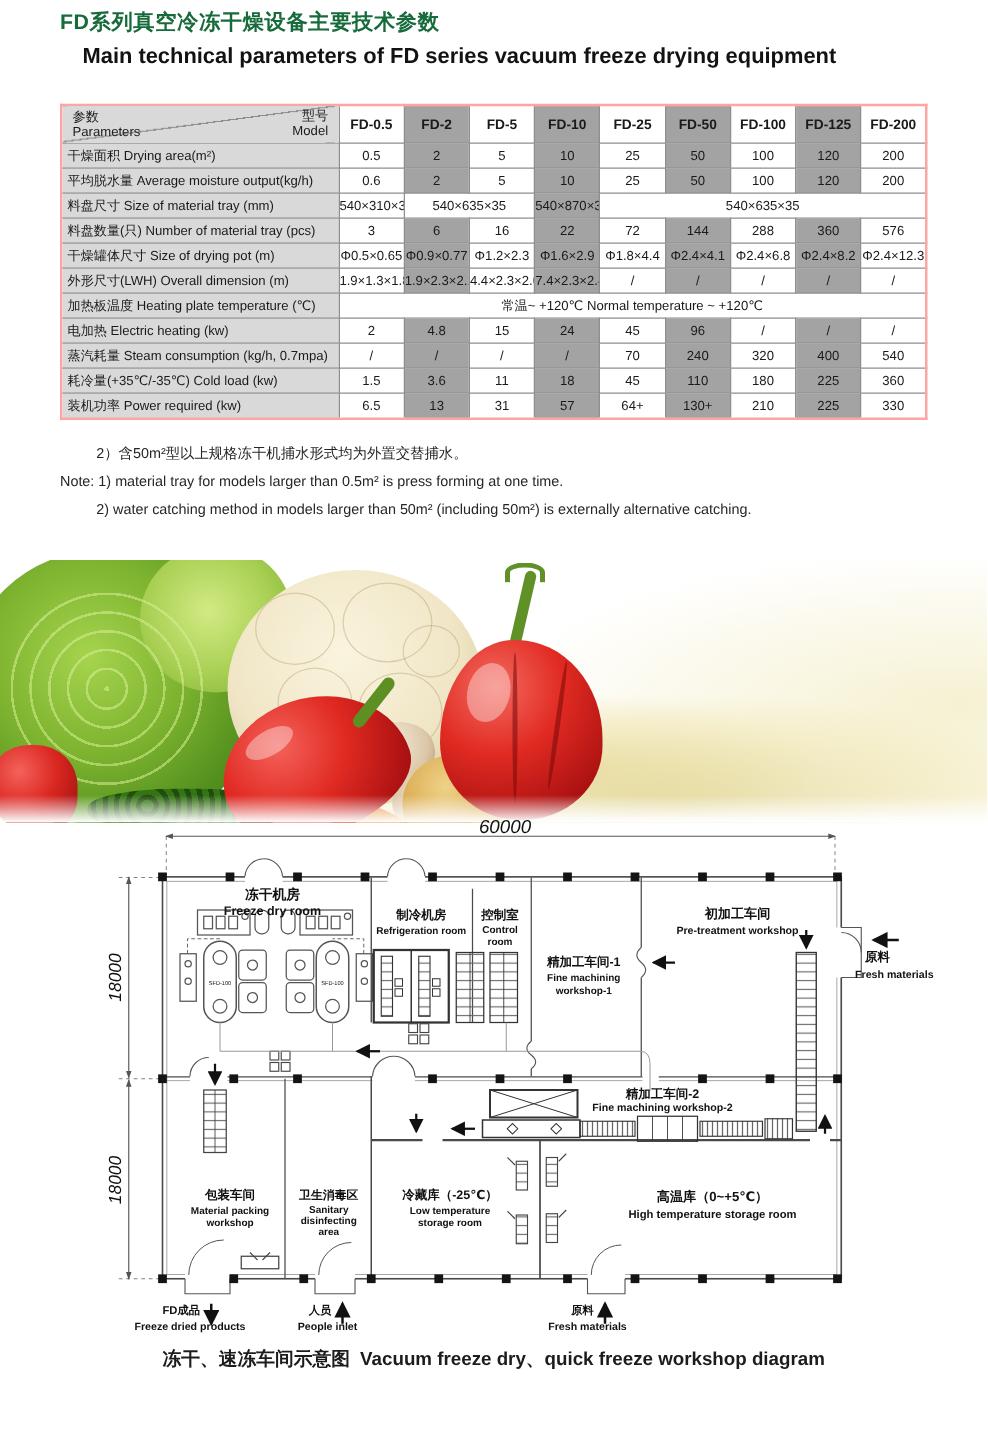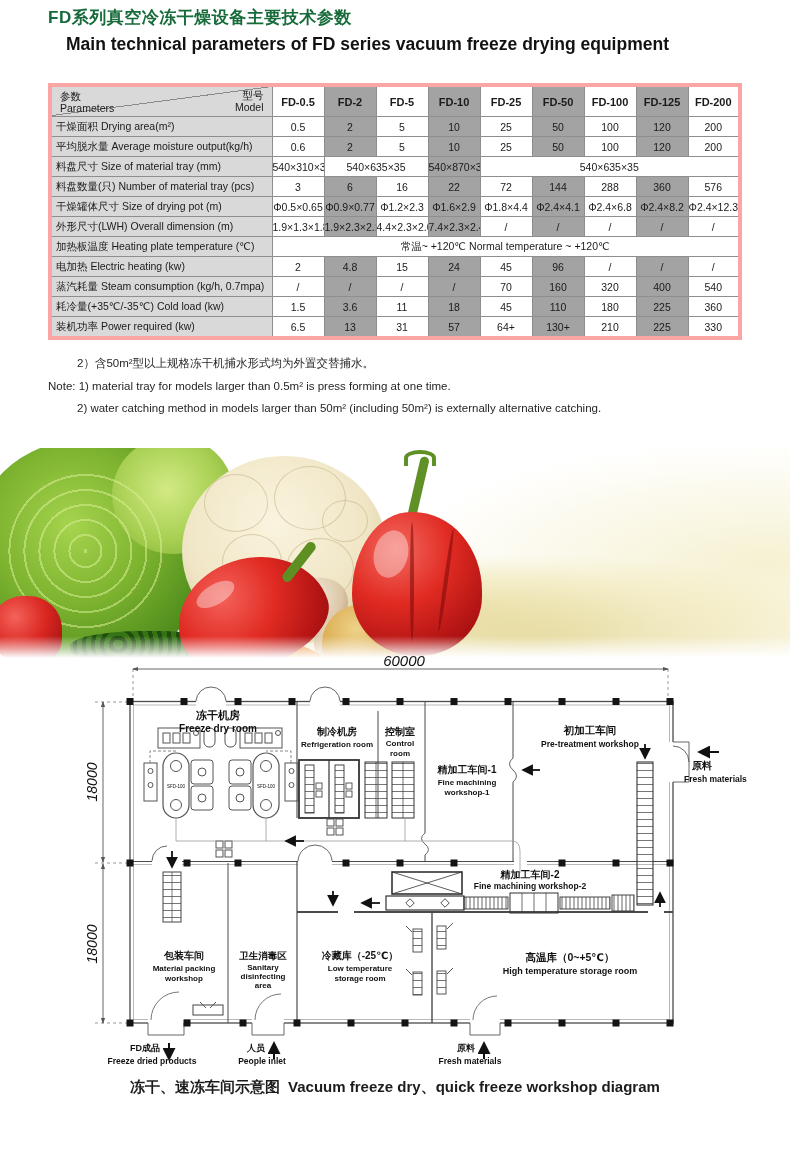--- a/index.html
+++ b/index.html
@@ -3,21 +3,21 @@
 <meta charset="utf-8">
 <style>
   html,body{margin:0;padding:0;background:#fff;}
   #page{position:relative;width:790px;height:1153px;background:#fff;overflow:hidden;
         font-family:"Liberation Sans","DejaVu Sans",sans-serif;color:#111;}
   
   #title-zh{position:absolute;left:48px;top:6px;font-size:17px;font-weight:bold;color:#176b3b;letter-spacing:.5px;}
   #title-en{position:absolute;left:48px;top:34px;font-size:17.5px;font-weight:bold;color:#121212;margin-left:18px;}
   
   #ptable{position:absolute;left:48px;top:83px;width:694px;border-collapse:collapse;table-layout:fixed;
-          border:4px solid #fca5a5;}
+          border:2px solid #fca5a5;}
   #ptable th,#ptable td{border:1px solid #8e8e8e;font-size:10.5px;text-align:center;height:19px;
           padding:0;overflow:hidden;white-space:nowrap;color:#1a1a1a;}
   #ptable thead th{height:29px;font-size:11px;font-weight:bold;}
   #ptable col.labcol{width:222px;}
   #ptable td.lab{text-align:left;padding-left:4px;background:#d9d9d9;}
   #ptable .shade{background:#a3a3a3;}
   #ptable th.corner{background:
       linear-gradient(to bottom right,#d9d9d9 calc(50% - 1px),#8a8a8a calc(50% - 1px),#8a8a8a 50%,#d9d9d9 50%);
       position:relative;}
   .c-param{position:absolute;left:8px;top:3px;text-align:left;font-weight:normal;font-size:10.5px;line-height:12px;}
@@ -209,21 +209,21 @@
           <td class="shade">/</td>
           <td>/</td>
         </tr>
         <tr>
           <td class="lab">蒸汽耗量 Steam consumption (kg/h, 0.7mpa)</td>
           <td>/</td>
           <td class="shade">/</td>
           <td>/</td>
           <td class="shade">/</td>
           <td>70</td>
-          <td class="shade">160</td>
+          <td class="shade">240</td>
           <td>320</td>
           <td class="shade">400</td>
           <td>540</td>
         </tr>
         <tr>
           <td class="lab">耗冷量(+35℃/-35℃) Cold load (kw)</td>
           <td>1.5</td>
           <td class="shade">3.6</td>
           <td>11</td>
           <td class="shade">18</td>

